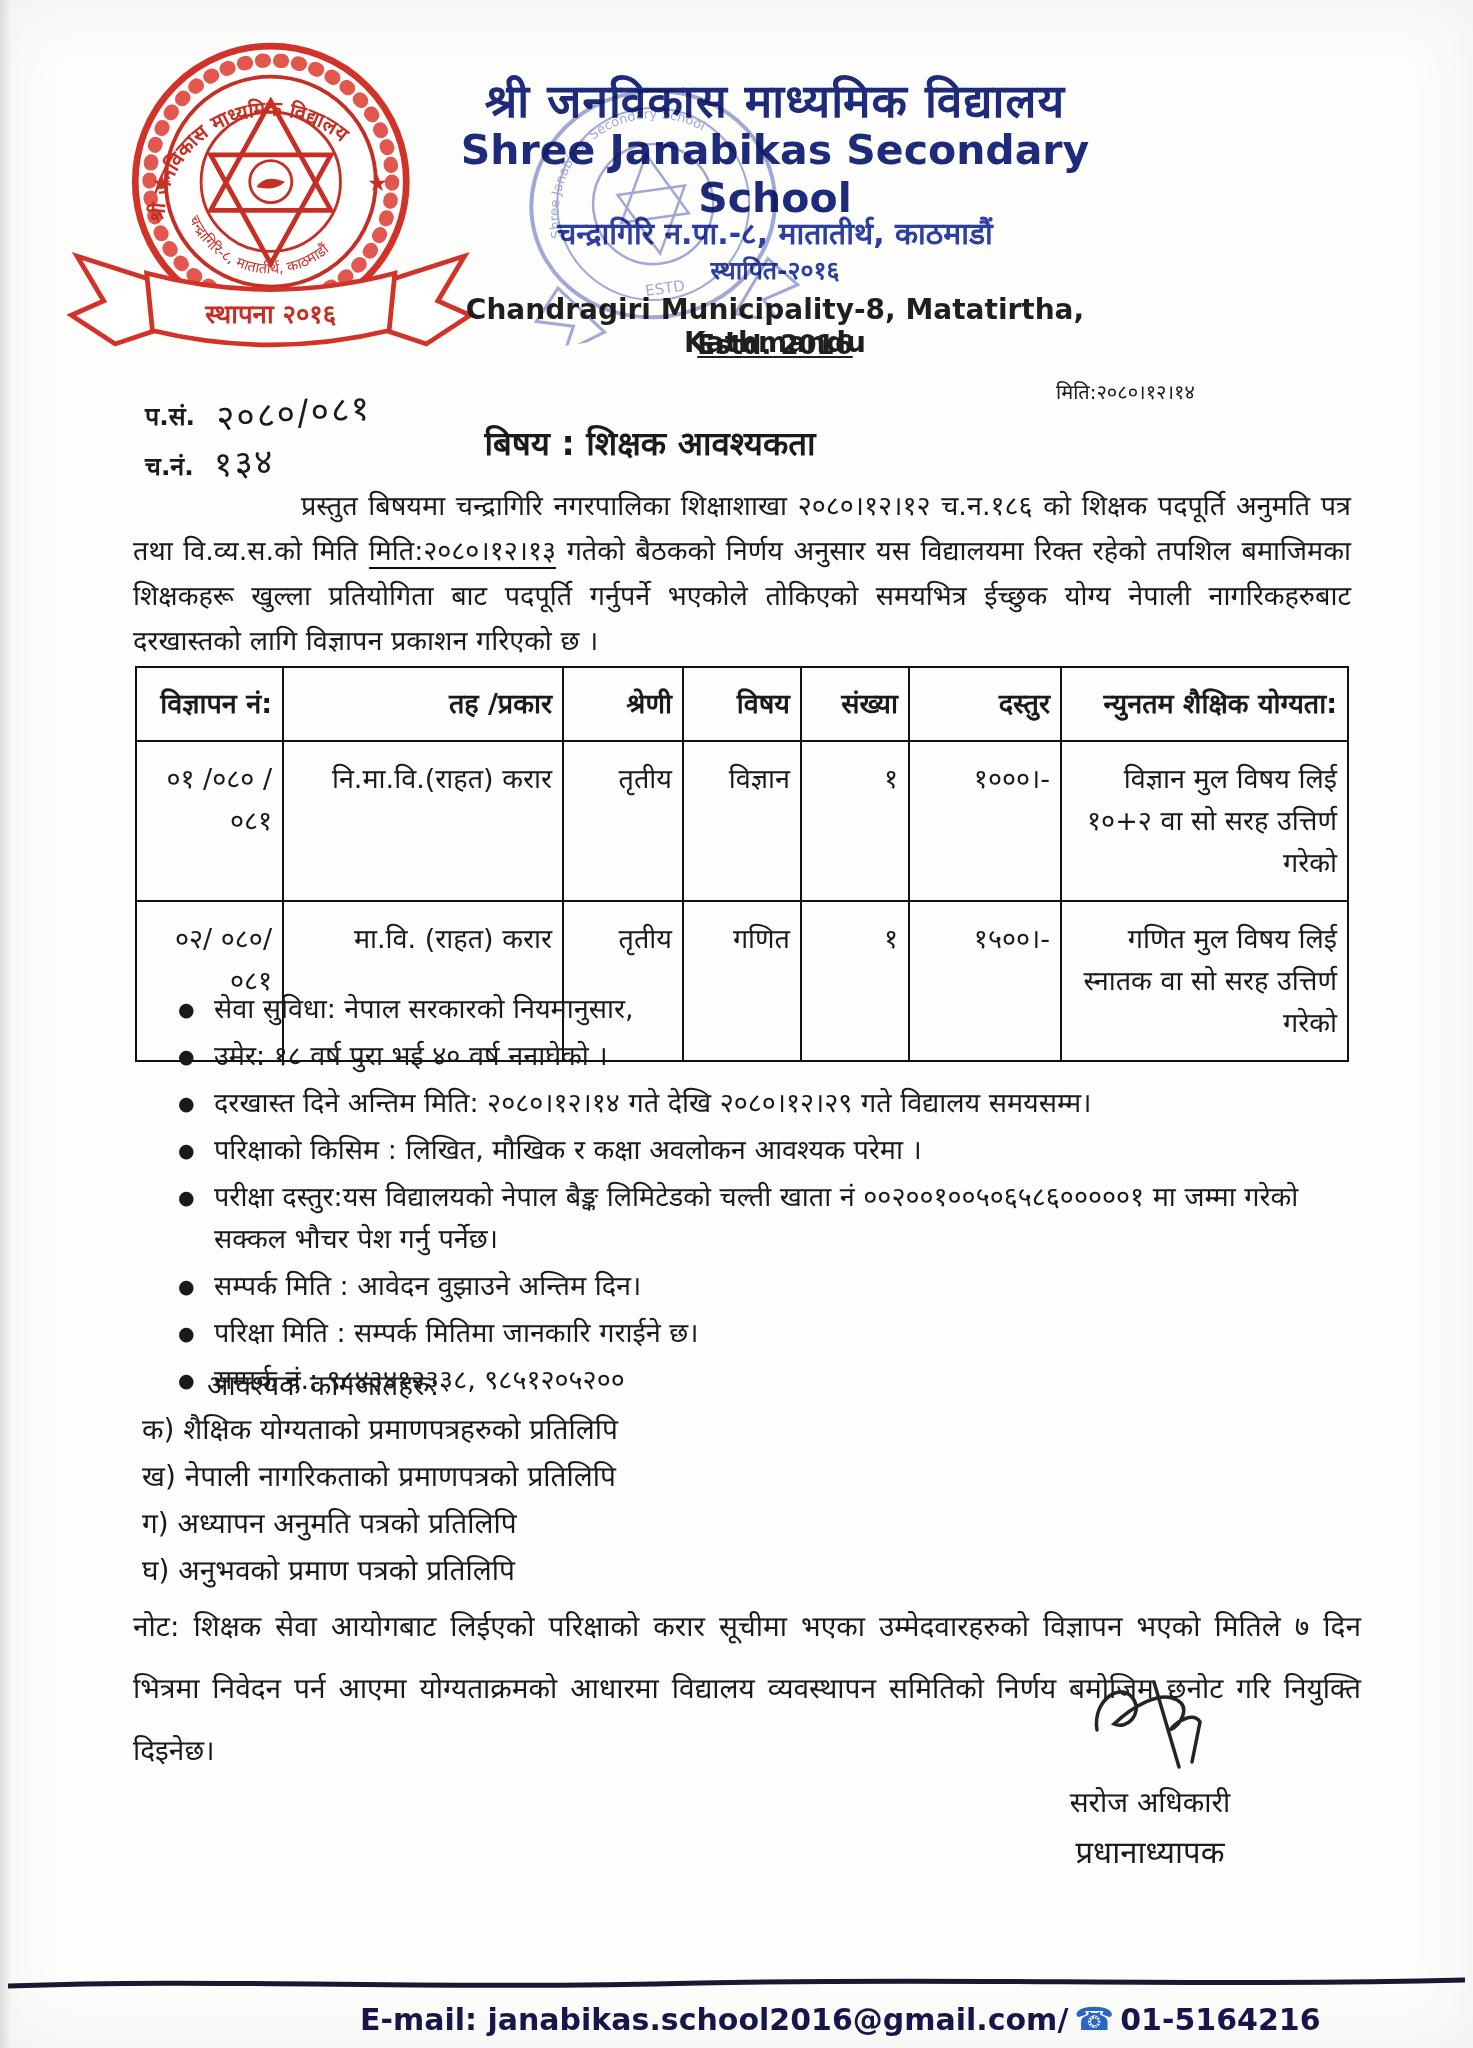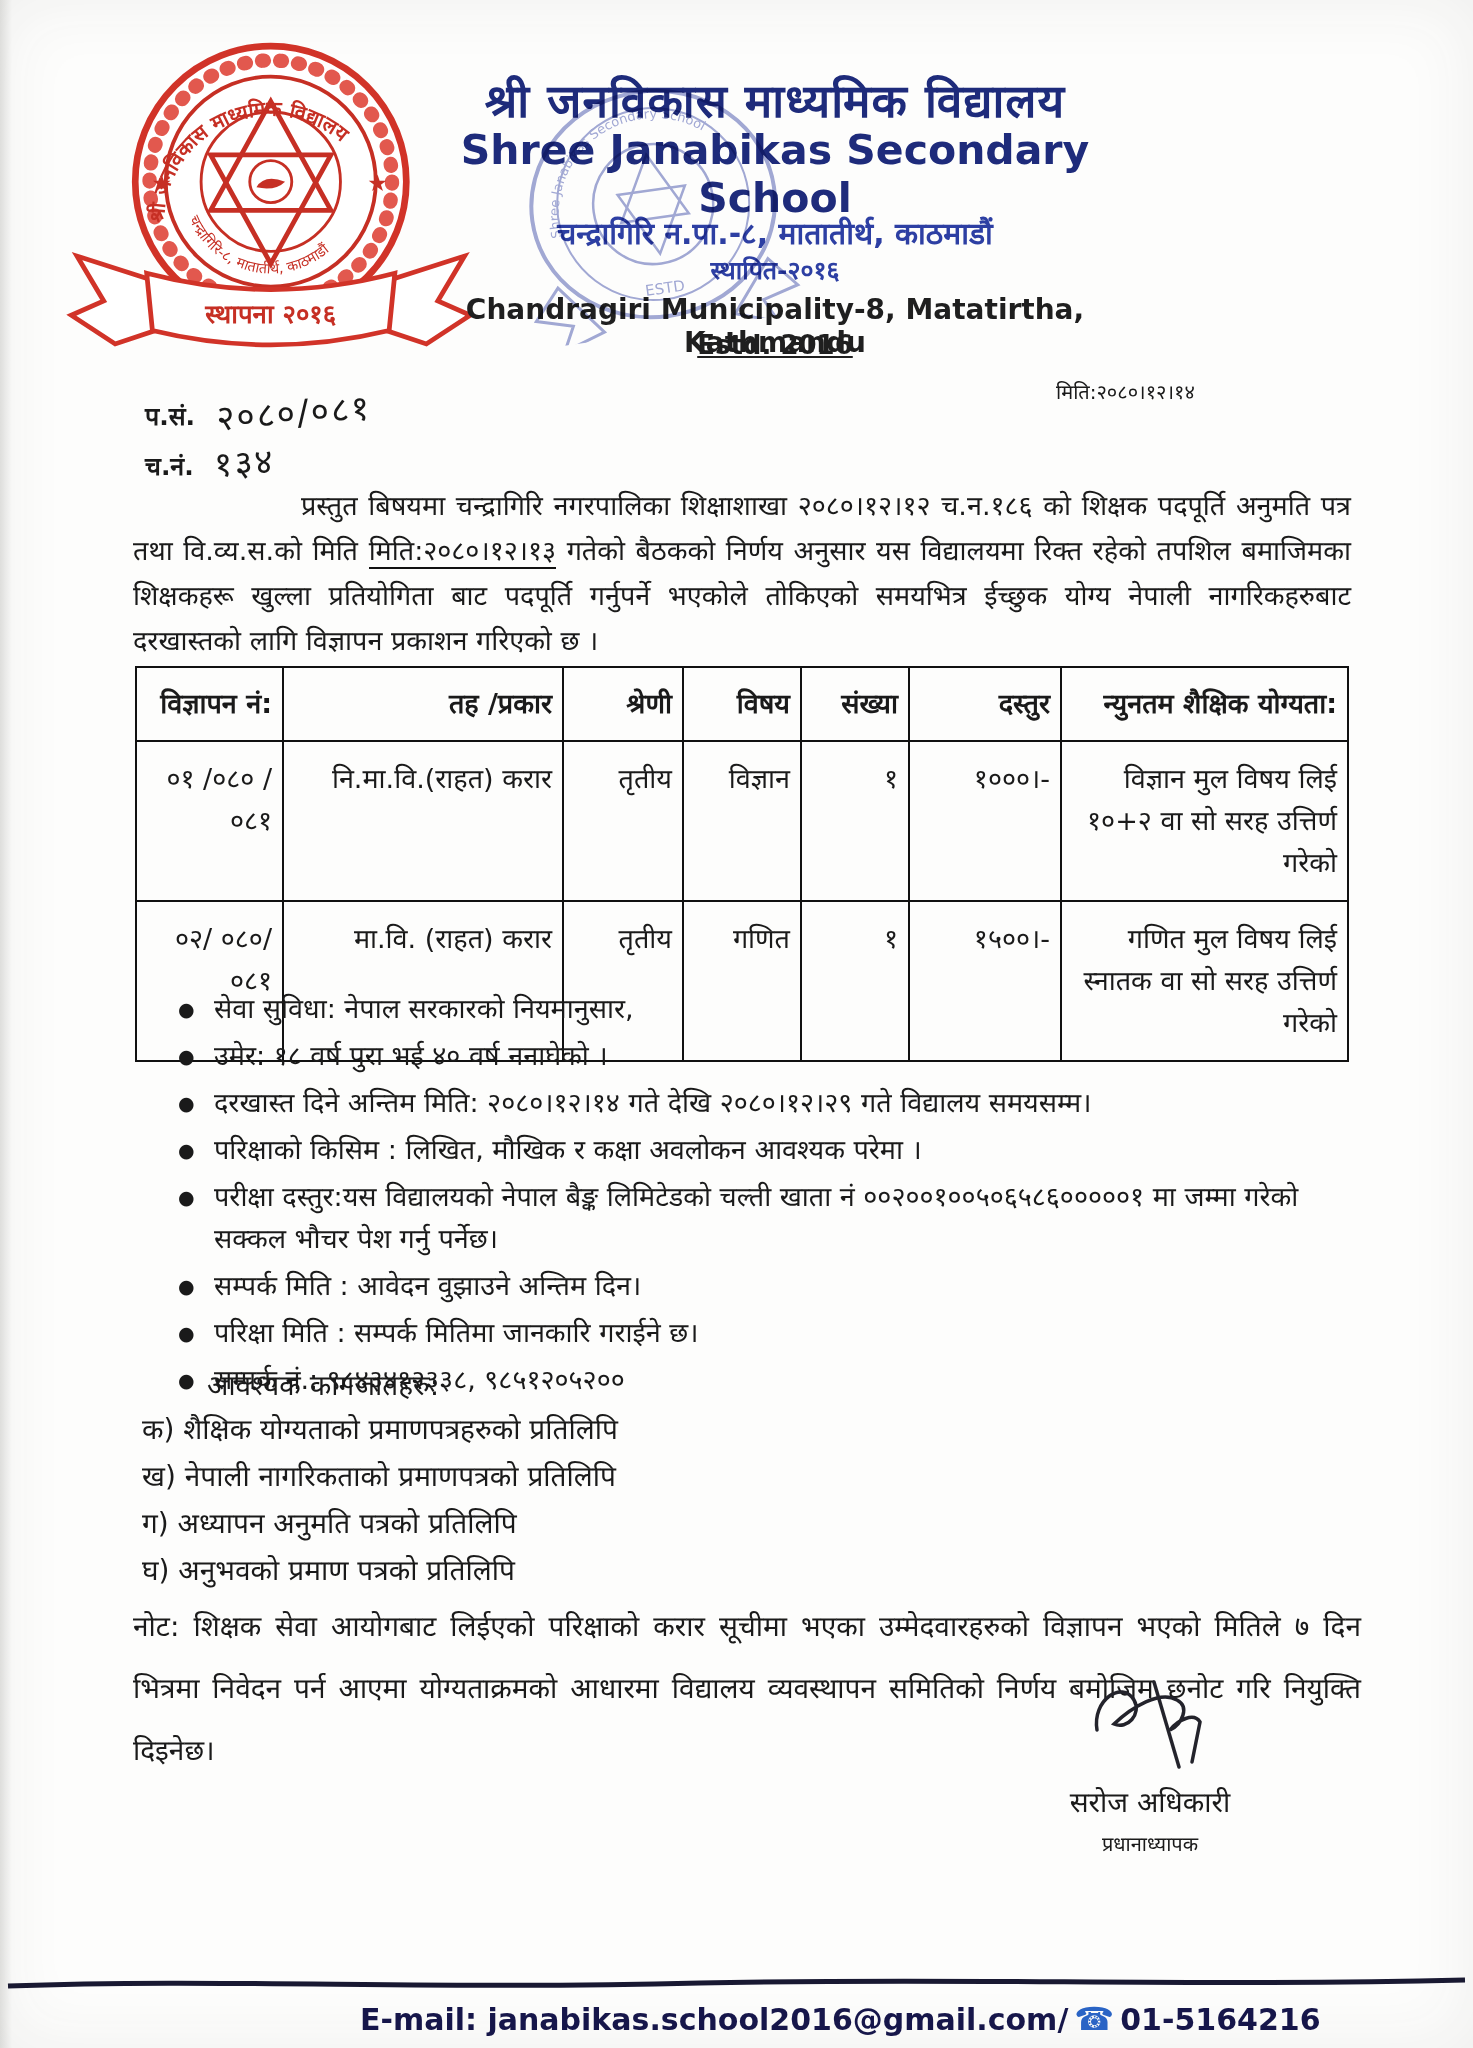--- a/index.html
+++ b/index.html
@@ -38,21 +38,21 @@
   .bullets{left:178px; top:988px; width:1185px;}
   .bullet{display:flex; font-size:27px; line-height:42px; margin-bottom:5px;}
   .dot{flex:0 0 36px; font-size:19px; line-height:42px;}
   .docs-title{left:207px; top:1365px; font-size:28px;}
   .docs{left:142px; top:1406px; font-size:28px; line-height:47px;}
   .note{left:133px; top:1596px; width:1228px; font-size:28px; line-height:62px; text-align:justify;}
   .email-line{left:145px; top:1740px; font-size:31px; font-weight:bold;}
   .email-line .u2{border-bottom:3.5px solid #111; padding-bottom:2px;}
   
   .sig-name{left:1020px; top:1782px; width:260px; text-align:center; font-size:28px;}
-  .sig-title{left:1020px; top:1830px; width:260px; text-align:center; font-size:20px;}
+  .sig-title{left:1020px; top:1830px; width:260px; text-align:center; font-size:31px;}
   
   .footer-text{left:360px; top:2000px; width:940px; text-align:center; font-size:30px;
         font-weight:bold; color:#16164a; white-space:nowrap;}
   .phone-icon{color:#2a64c5; font-size:32px; padding:0 6px;}
   .edge{left:0; top:0; width:12px; height:2048px;
         background:linear-gradient(to right, rgba(150,150,145,0.25), rgba(255,255,255,0));}
 </style>
 </head>
 <body>
 
@@ -121,20 +121,21 @@
   <div class="abs refline" style="top:388px">
     <span>प.सं.</span>
     <span class="hand">२०८०/०८१</span>
   </div>
   <div class="abs refline" style="top:438px">
     <span>च.नं.</span>
     <span class="hand">१३४</span>
   </div>
   <div class="abs date">मिति:२०८०।१२।१४</div>
 
+  <div class="abs subject">बिषय : शिक्षक आवश्यकता</div>
 
   <div class="abs para">
     <span>प्रस्तुत बिषयमा चन्द्रागिरि नगरपालिका शिक्षाशाखा २०८०।१२।१२ च.न.१८६ को शिक्षक पदपूर्ति अनुमति पत्र तथा वि.व्य.स.को मिति </span><span class="u">मिति:२०८०।१२।१३</span><span> गतेको बैठकको निर्णय अनुसार यस विद्यालयमा रिक्त रहेको तपशिल बमाजिमका शिक्षकहरू खुल्ला प्रतियोगिता बाट पदपूर्ति गर्नुपर्ने भएकोले तोकिएको समयभित्र ईच्छुक योग्य नेपाली नागरिकहरुबाट दरखास्तको लागि विज्ञापन प्रकाशन गरिएको छ ।</span>
   </div>
 
   <table class="vac">
     <colgroup>
       <col style="width:147px">
         <col style="width:280px">
         <col style="width:120px">

